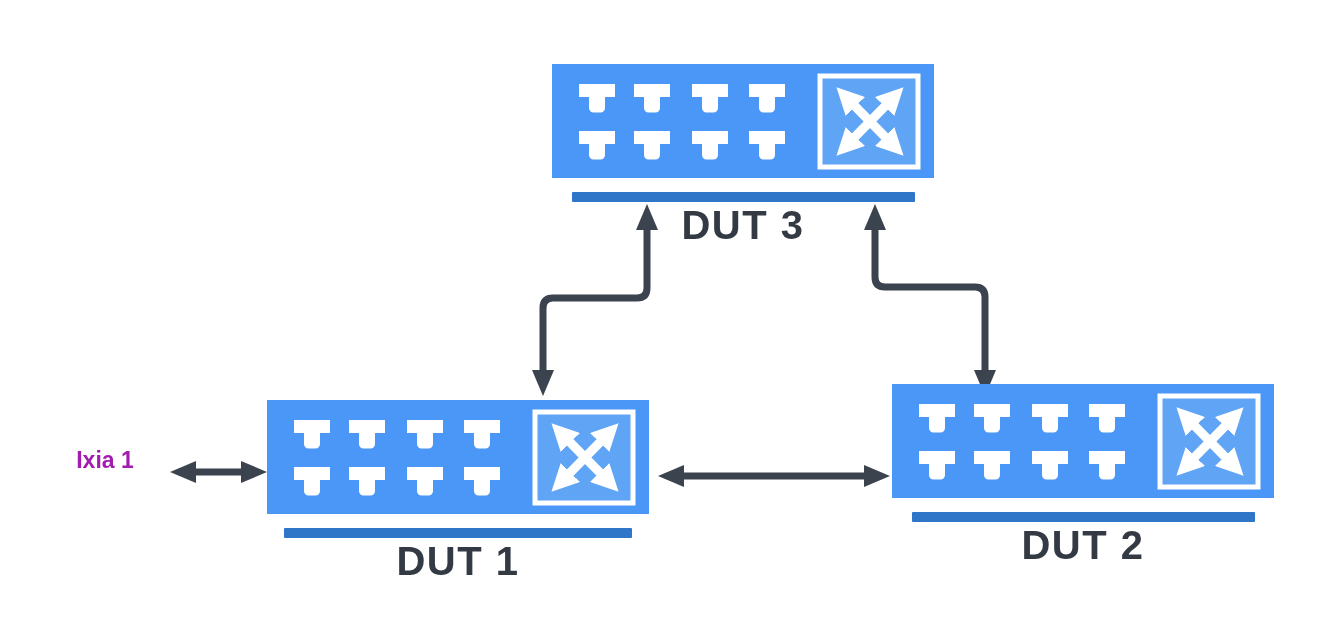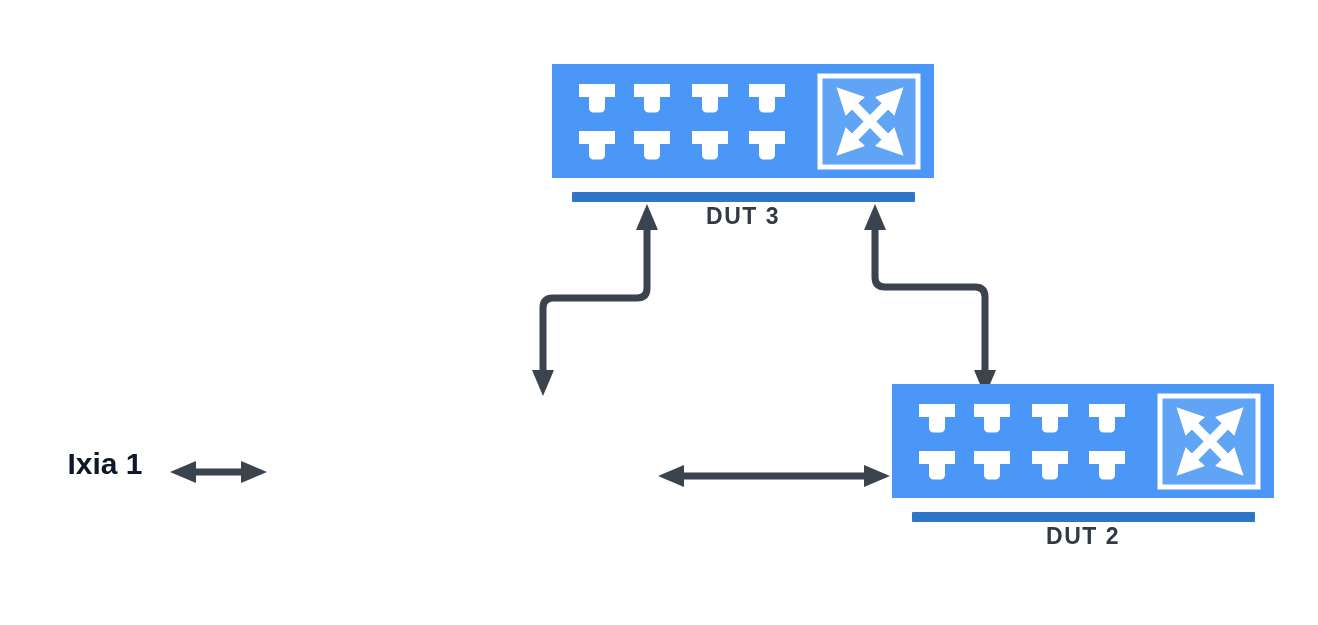--- a/index.html
+++ b/index.html
@@ -16,33 +16,33 @@
   }
   .switch-svg { width:382px; height:114px; display:block; }
   .base-bar {
     height:10px;
     background:#2f76c8;
     margin-top:14px;
     border-radius:1px;
   }
   .node-label {
     margin-top:1px;
-    font-size:23px;
+    font-size:40px;
     font-weight:bold;
     letter-spacing:1.5px;
     color:#343a43;
     white-space:nowrap;
   }
   .ixia-label {
     position:absolute;
     left:40px; top:447px; width:130px;
     text-align:center;
-    font-size:30px;
+    font-size:23px;
     font-weight:bold;
-    color:#0f172a;
+    color:#a21caf;
     white-space:nowrap;
   }
   .connectors {
     position:absolute; left:0; top:0;
     width:1318px; height:625px;
   }
   .hidden-defs { position:absolute; width:0; height:0; overflow:hidden; }
 </style>
 </head>
 <body>
@@ -100,20 +100,27 @@
   </svg>
 
   <div class="node" style="left:552px; top:64px;">
     <svg class="switch-svg" viewBox="0 0 382 114">
         <use href="#sw-icon"></use>
       </svg>
     <div class="base-bar" style="width:343px;"></div>
     <div class="node-label">DUT 3</div>
   </div>
 
+  <div class="node" style="left:267px; top:400px;">
+    <svg class="switch-svg" viewBox="0 0 382 114">
+        <use href="#sw-icon"></use>
+      </svg>
+    <div class="base-bar" style="width:348px;"></div>
+    <div class="node-label">DUT 1</div>
+  </div>
 
   <div class="node" style="left:892px; top:384px;">
     <svg class="switch-svg" viewBox="0 0 382 114">
         <use href="#sw-icon"></use>
       </svg>
     <div class="base-bar" style="width:343px;"></div>
     <div class="node-label">DUT 2</div>
   </div>
 
   <div class="ixia-label">Ixia 1</div>

